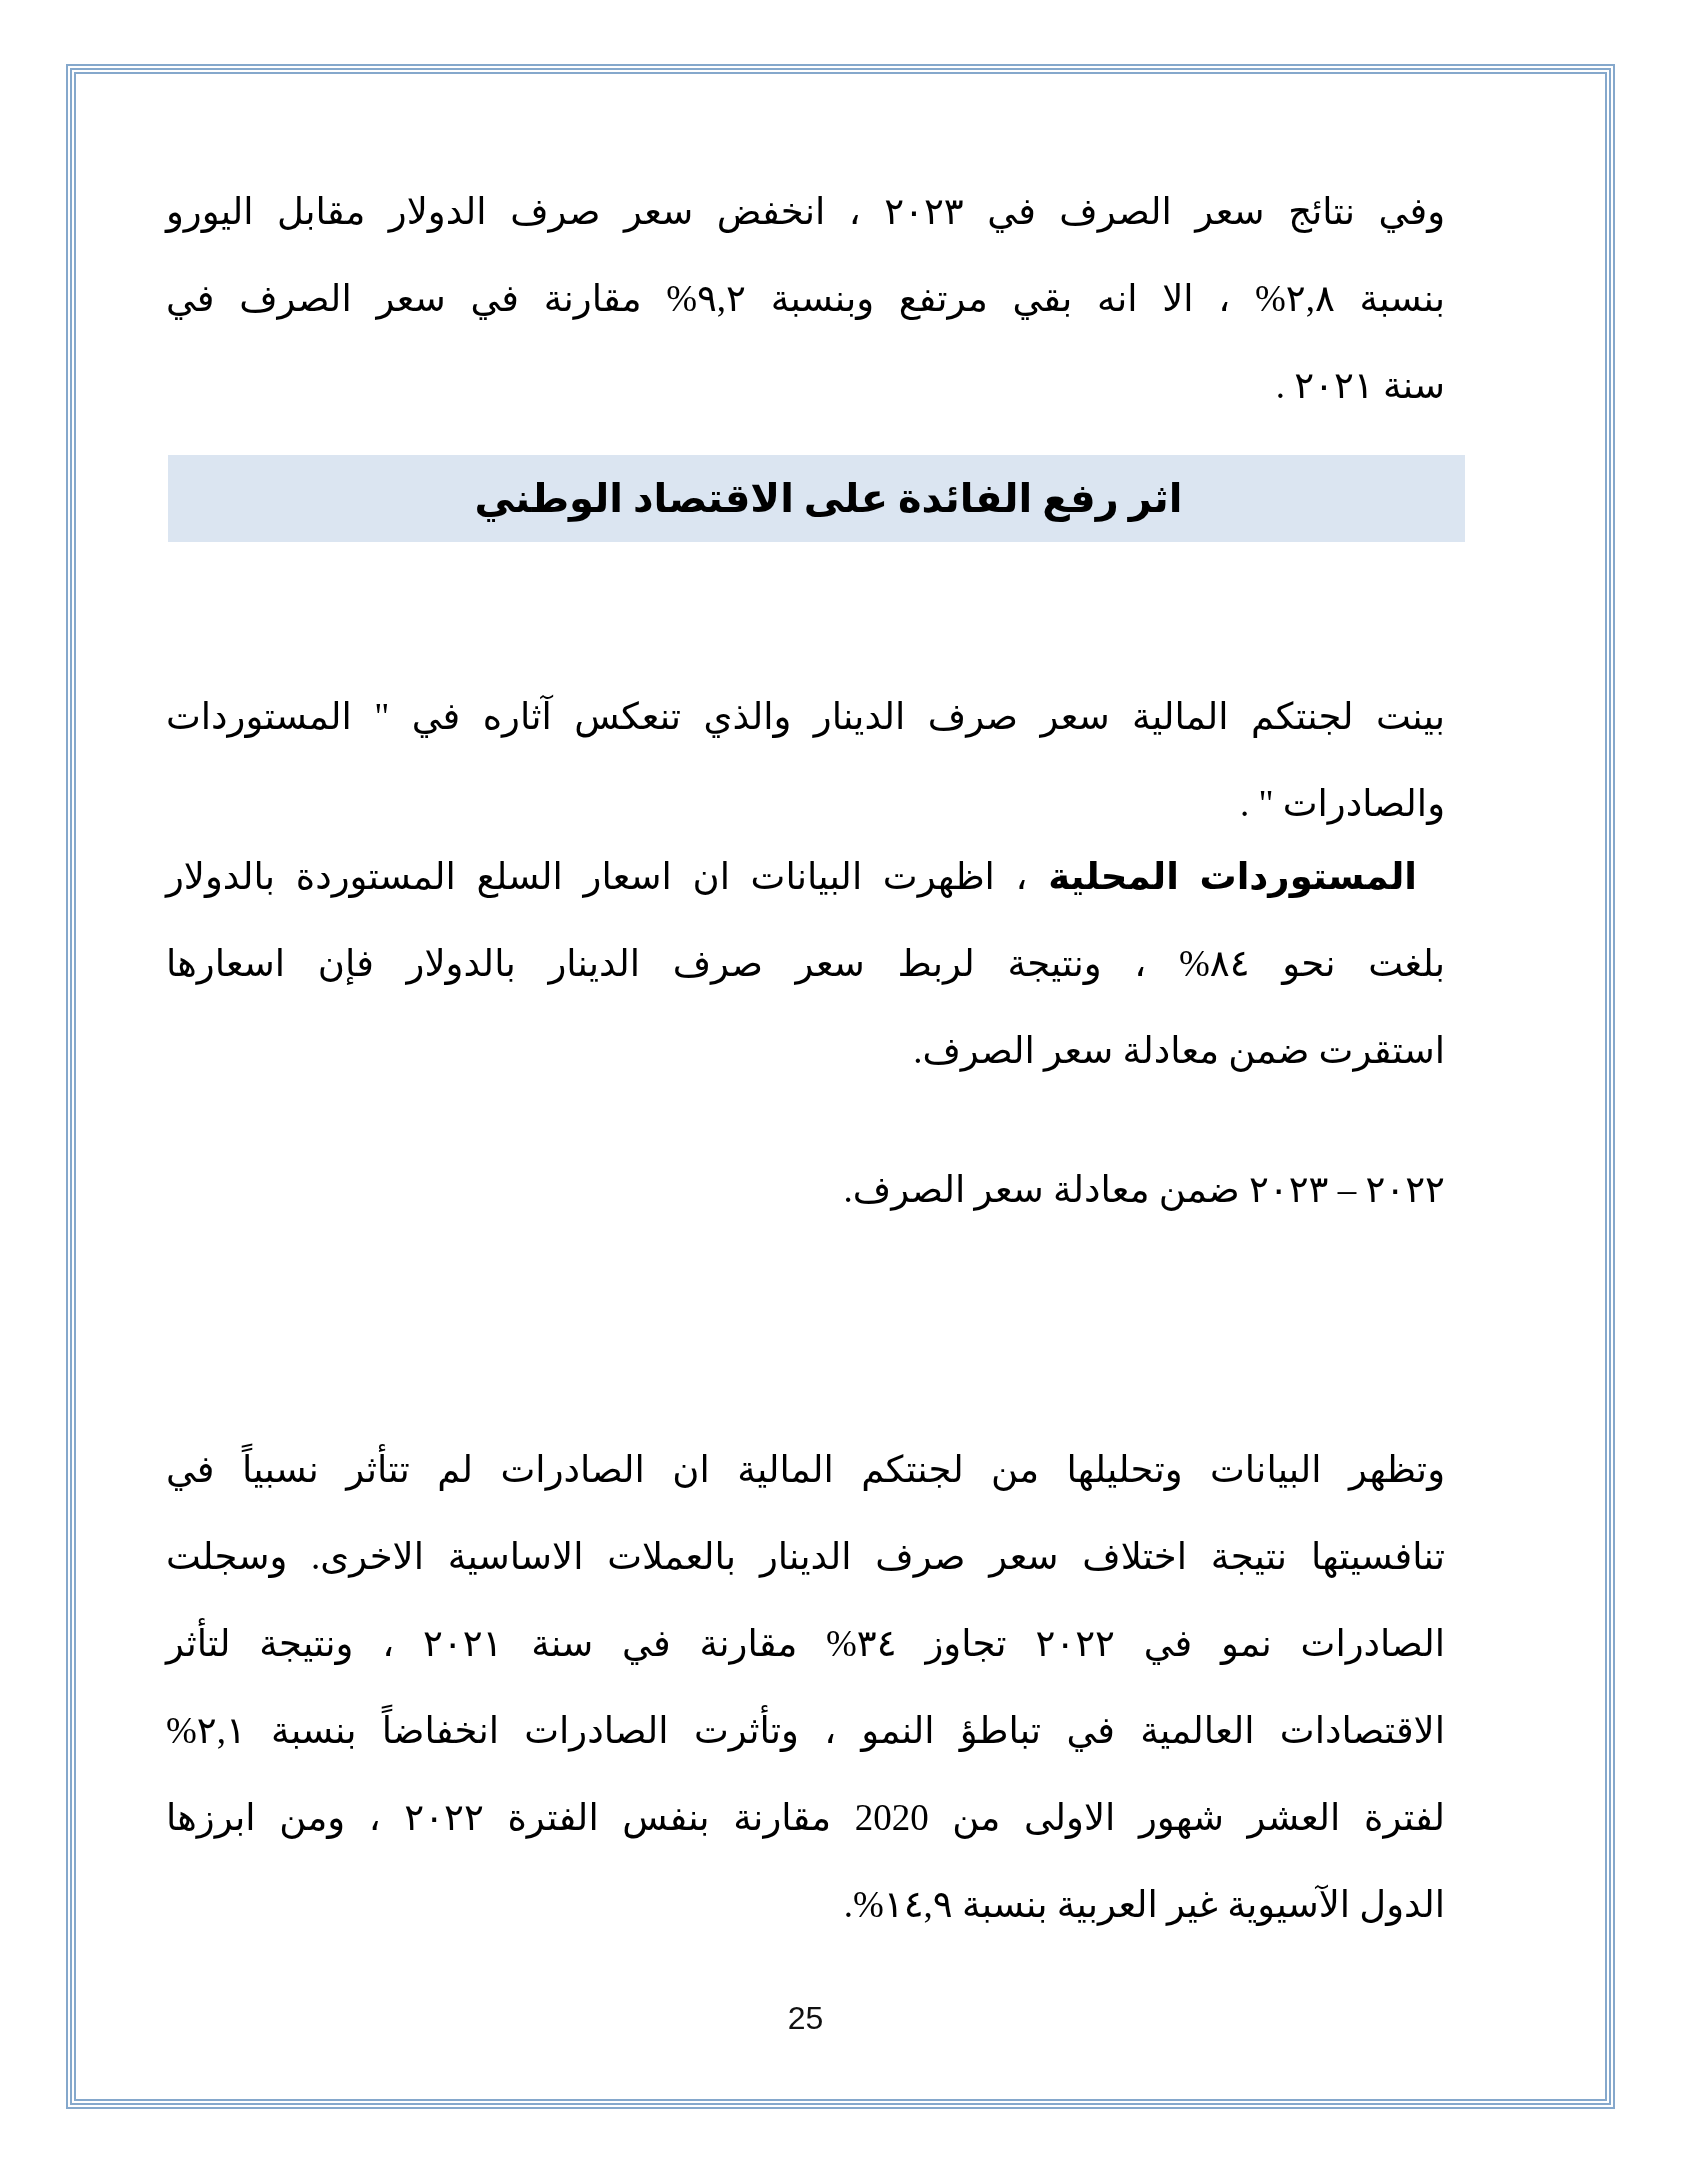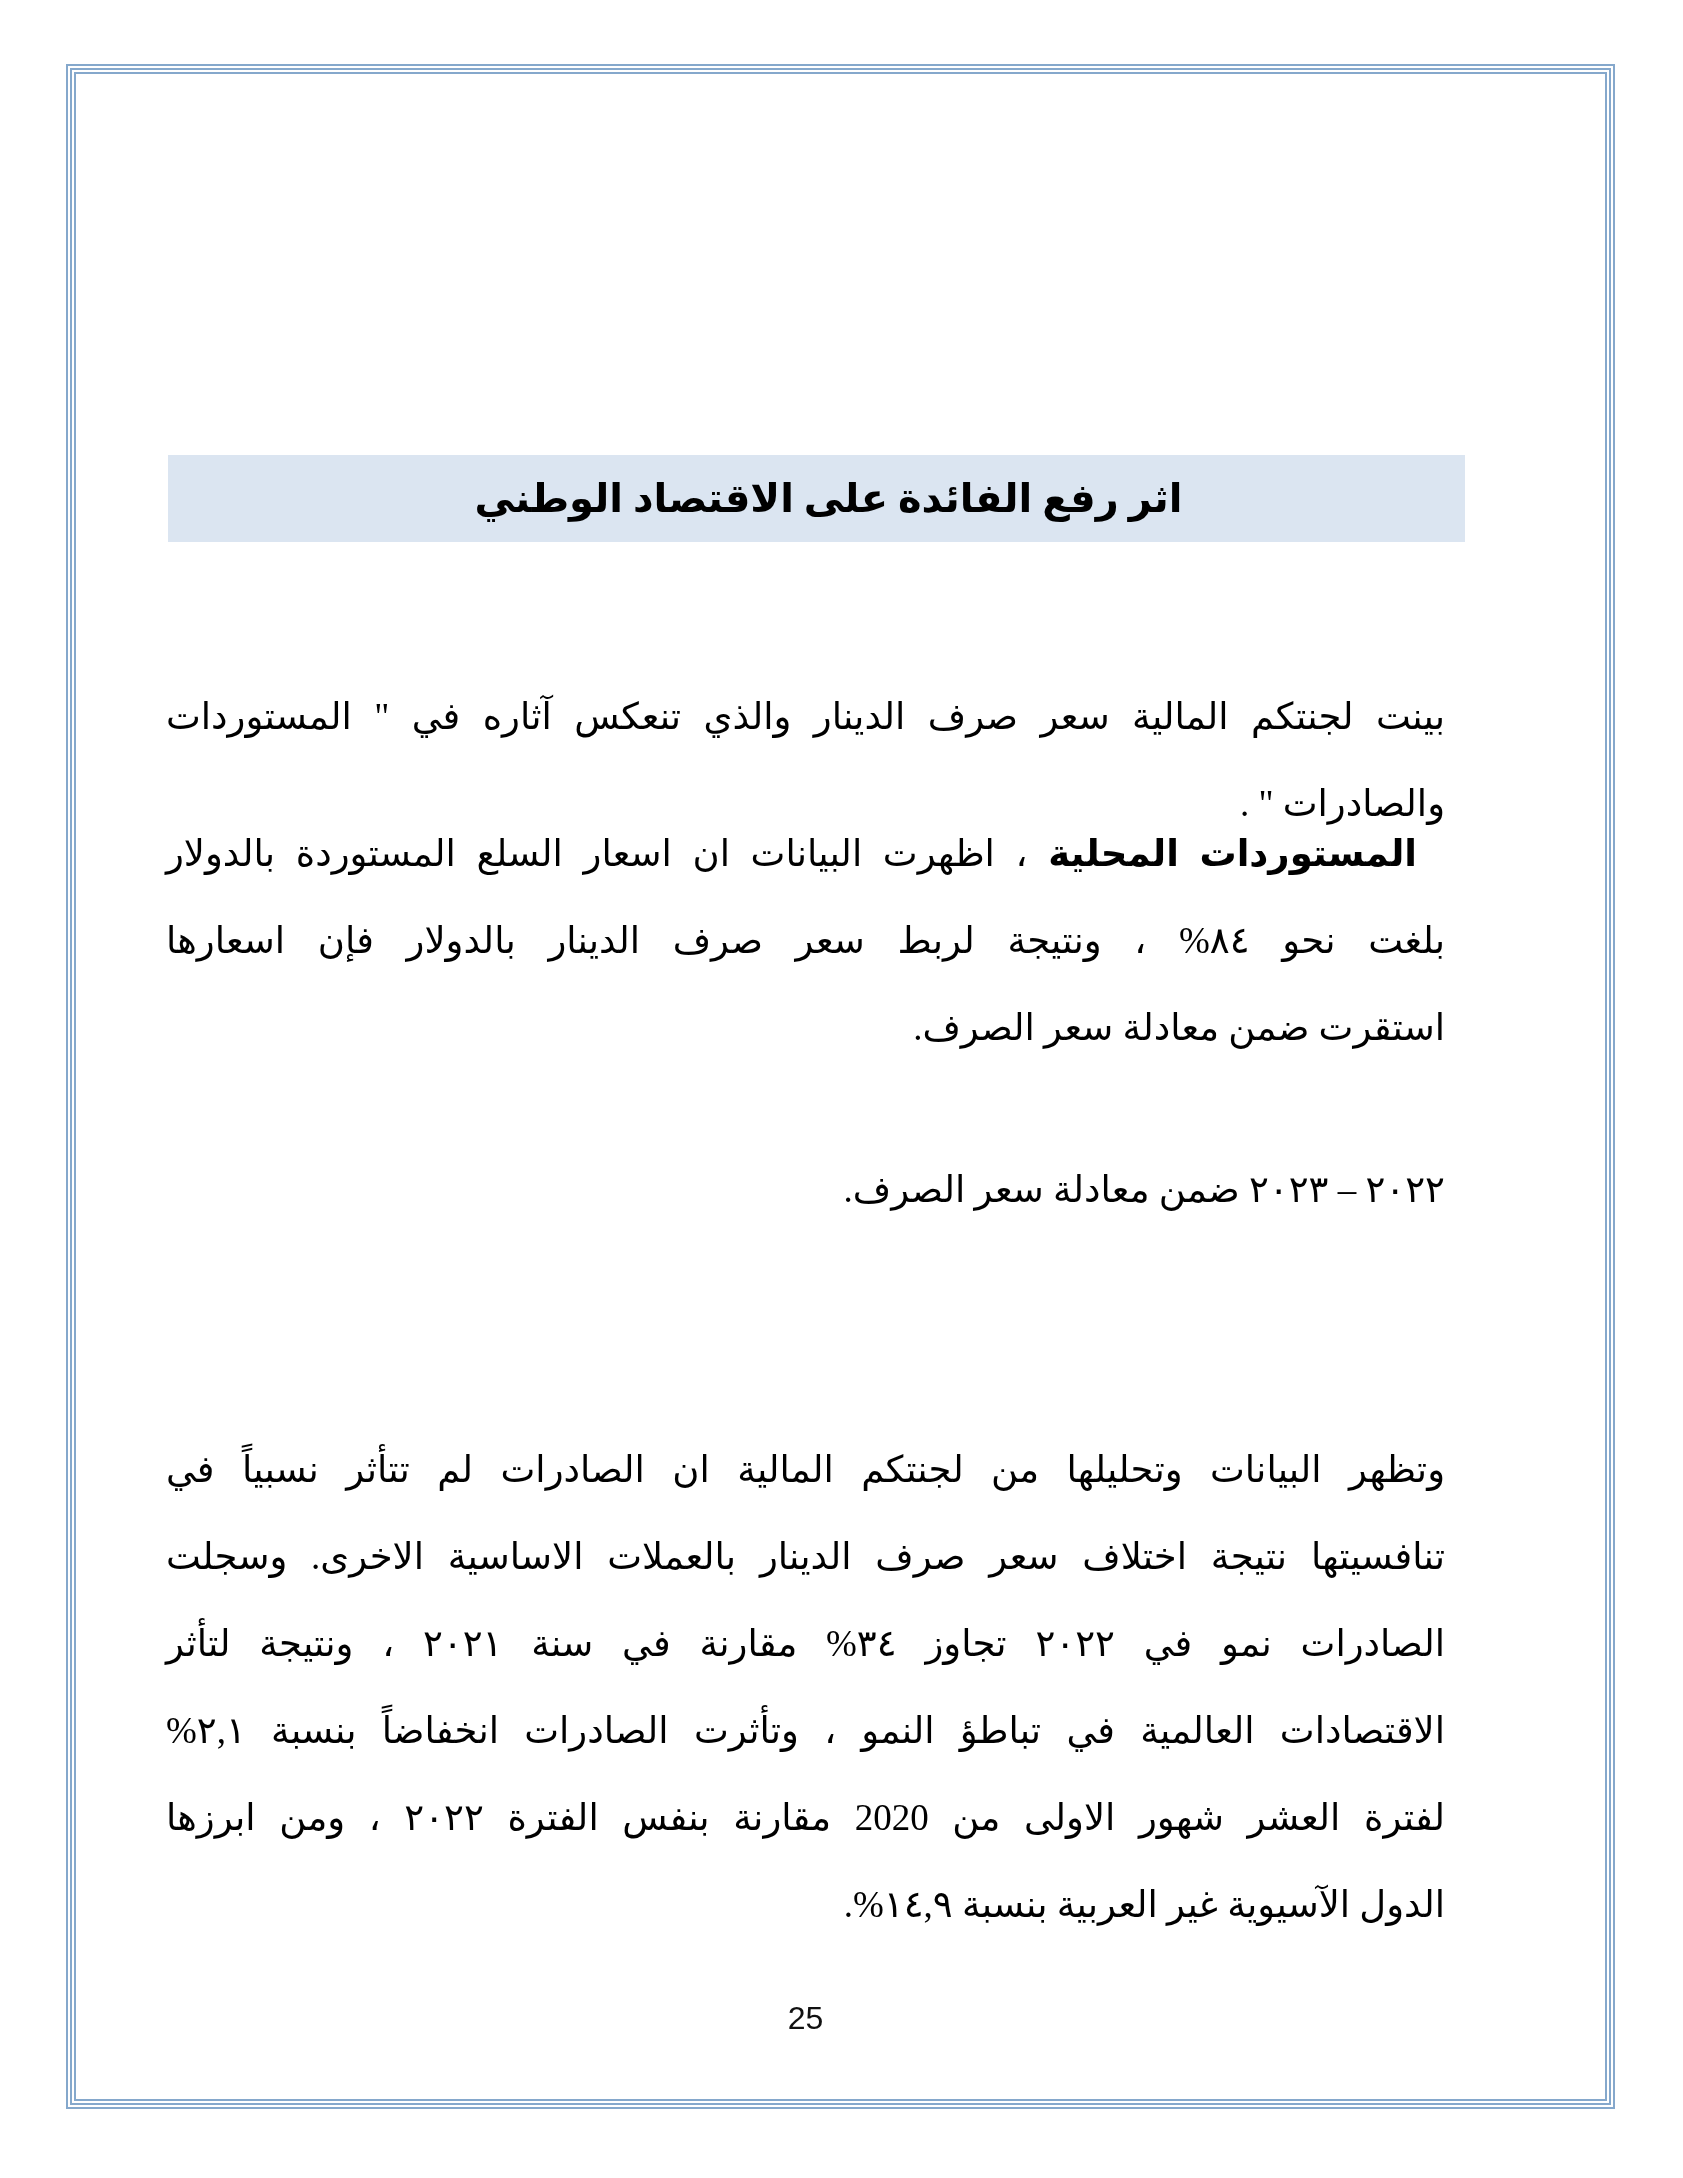--- a/index.html
+++ b/index.html
@@ -53,25 +53,30 @@
   <div class="border-mid">
     <div class="border-inner"></div>
   </div>
 </div>
 
 <div class="heading-band">
   <span class="heading-text">اثر رفع الفائدة على الاقتصاد الوطني</span>
 </div>
 
 <div class="body-text">
+    <div class="para" style="top: 168px;">
+      <div class="line"><span>وفي نتائج سعر الصرف في ٢٠٢٣ ، انخفض سعر صرف الدولار مقابل اليورو</span></div>
+      <div class="line"><span>بنسبة ٢,٨% ، الا انه بقي مرتفع وبنسبة ٩,٢% مقارنة في سعر الصرف في</span></div>
+      <div class="line end"><span>سنة ٢٠٢١ .</span></div>
+    </div>
     <div class="para" style="top: 673px;">
       <div class="line"><span>بينت لجنتكم المالية سعر صرف الدينار والذي تنعكس آثاره في " المستوردات</span></div>
       <div class="line end"><span>والصادرات " .</span></div>
     </div>
-    <div class="para" style="top: 810px;">
+    <div class="para" style="top: 833px;">
       <div class="line" style="text-indent: 28px;"><span class="bold">المستوردات المحلية</span><span> ، اظهرت البيانات ان اسعار السلع المستوردة بالدولار</span></div>
       <div class="line"><span>بلغت نحو ٨٤% ، ونتيجة لربط سعر صرف الدينار بالدولار فإن اسعارها</span></div>
       <div class="line end"><span>استقرت ضمن معادلة سعر الصرف.</span></div>
     </div>
     <div class="para" style="top: 1146px;">
       <div class="line end"><span>٢٠٢٢ – ٢٠٢٣ ضمن معادلة سعر الصرف.</span></div>
     </div>
     <div class="para" style="top: 1426px;">
       <div class="line"><span>وتظهر البيانات وتحليلها من لجنتكم المالية ان الصادرات لم تتأثر نسبياً في</span></div>
       <div class="line"><span>تنافسيتها نتيجة اختلاف سعر صرف الدينار بالعملات الاساسية الاخرى. وسجلت</span></div>

